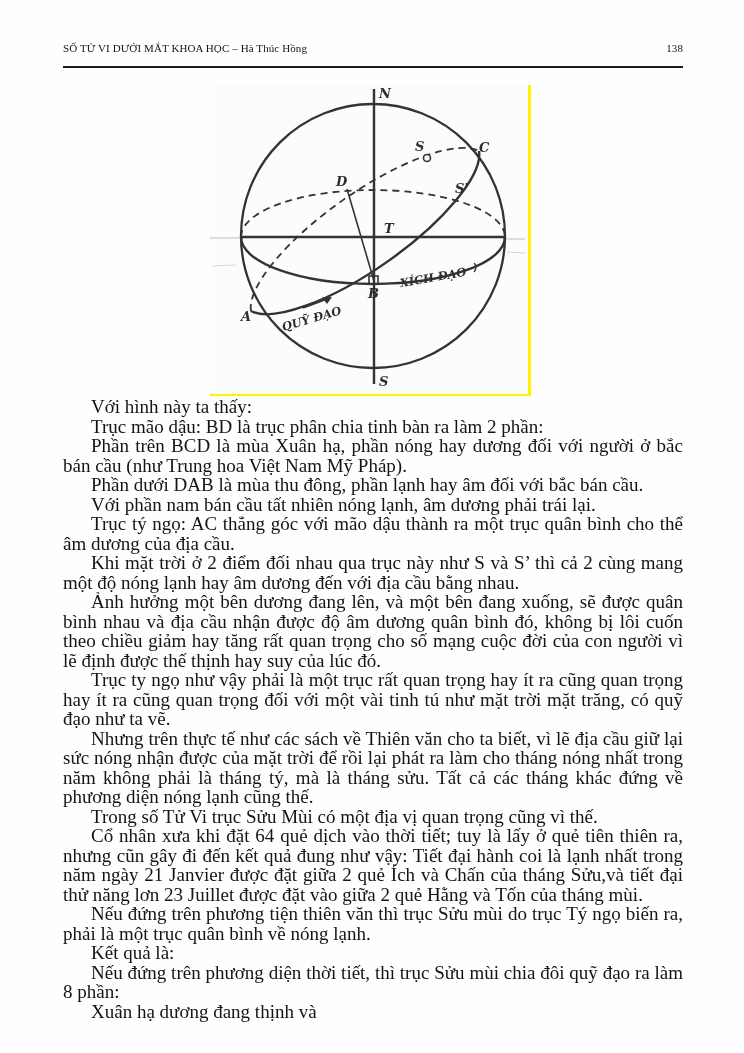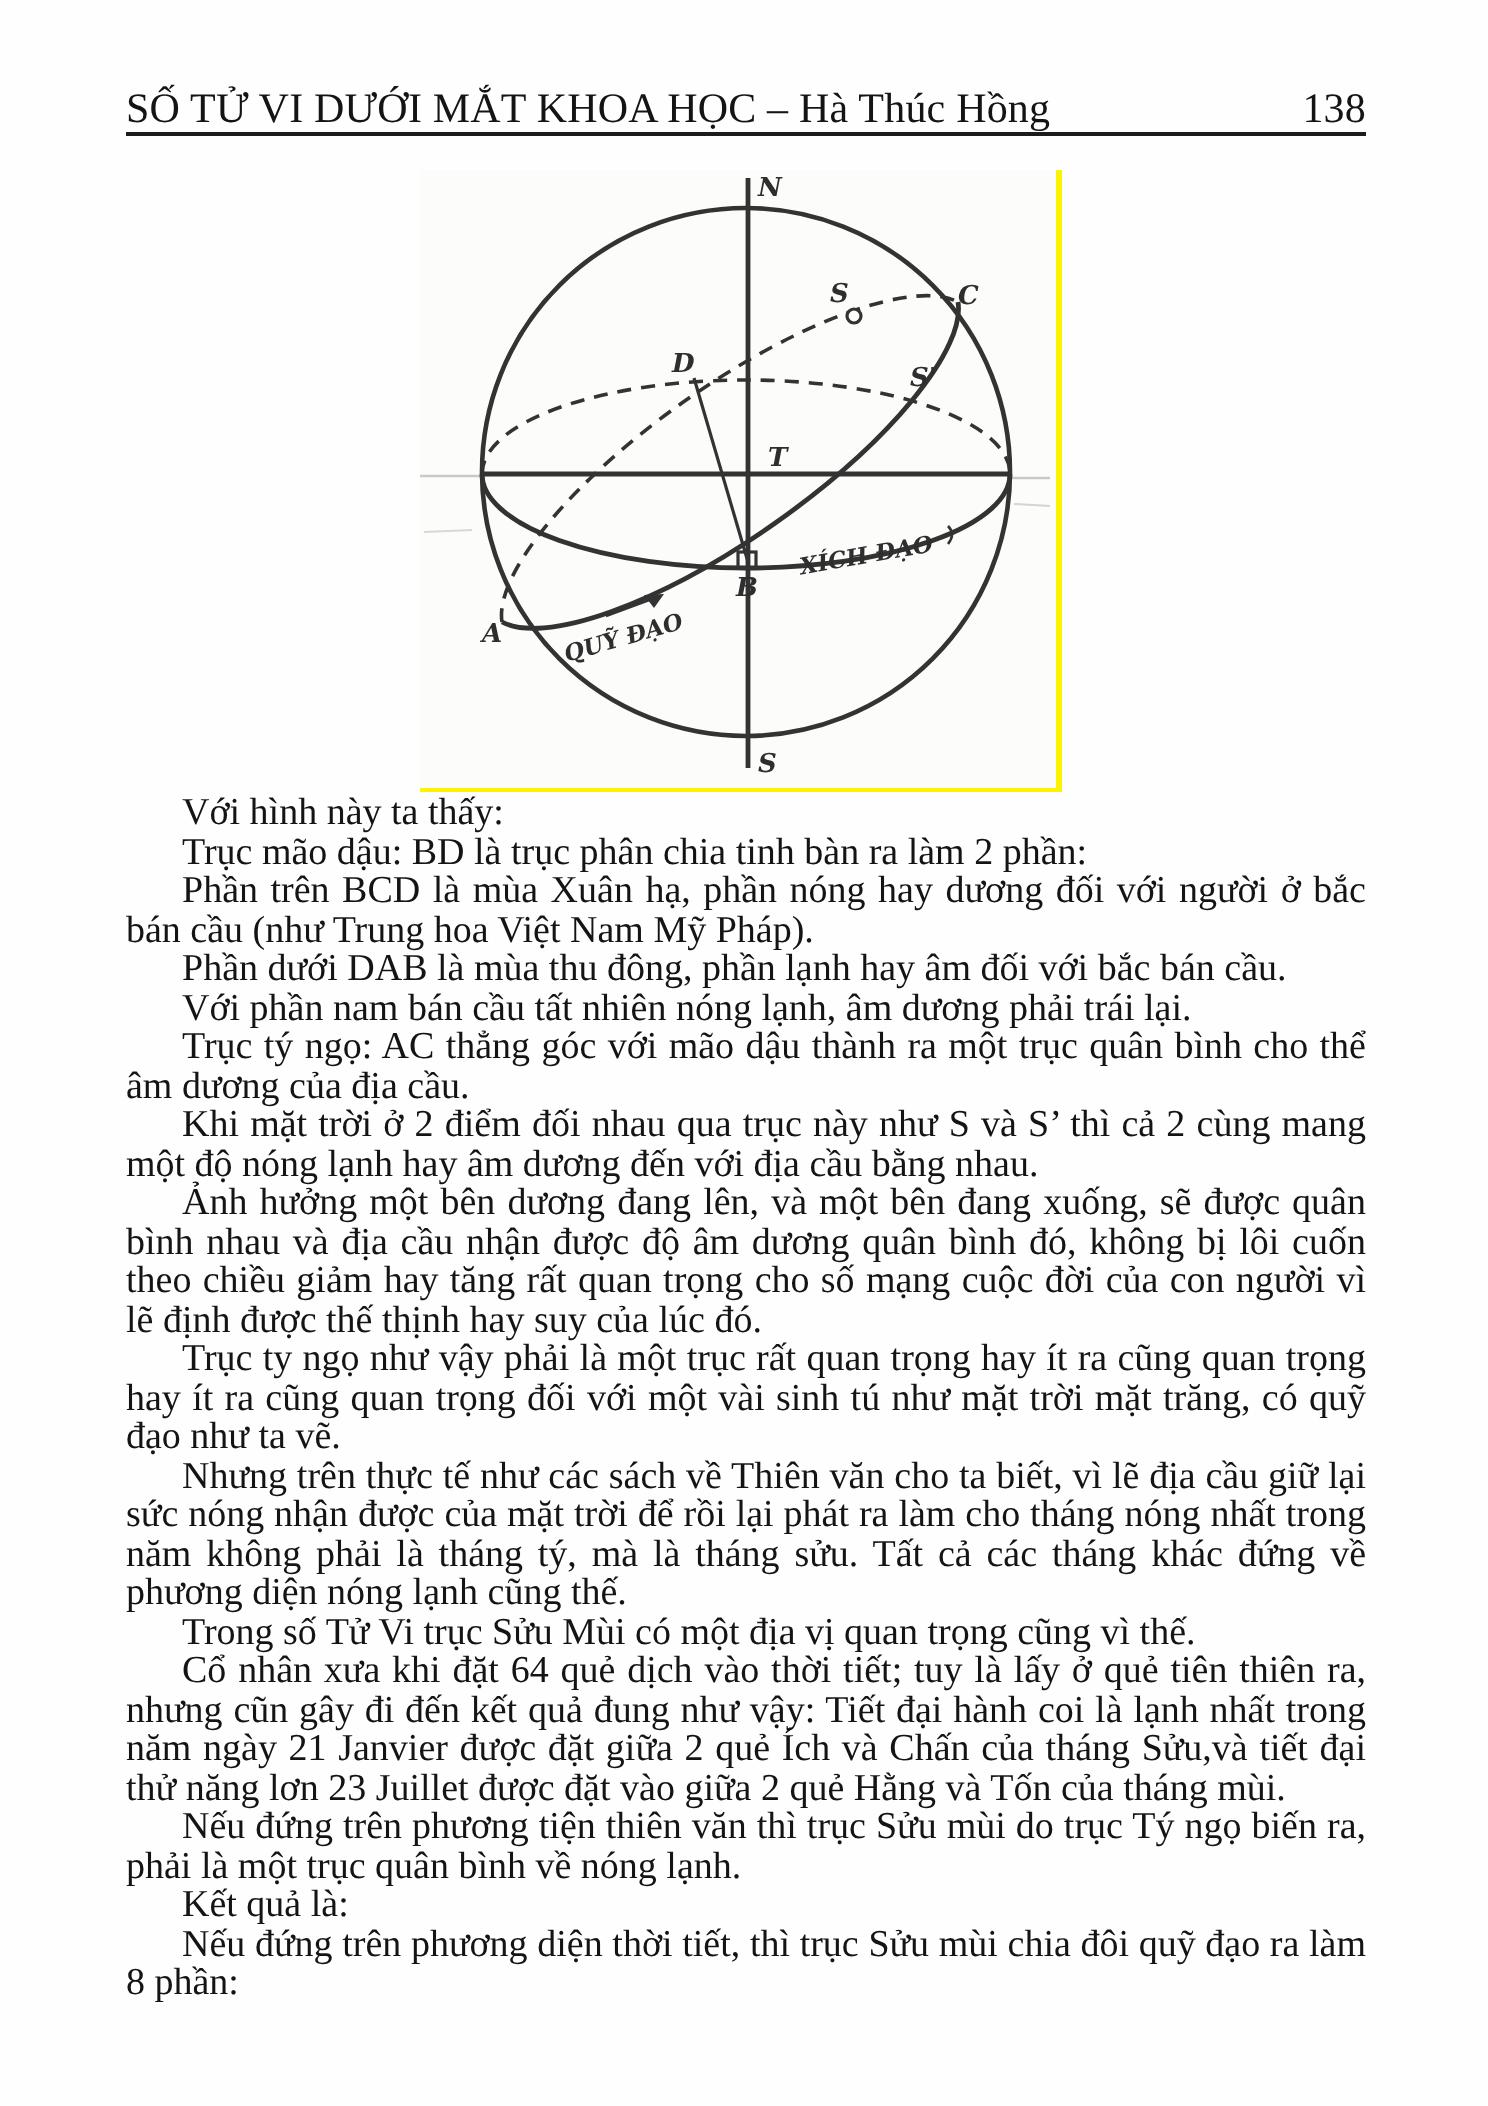--- a/index.html
+++ b/index.html
@@ -4,21 +4,21 @@
 <style>
   html,body{margin:0;padding:0;}
   body{
     width:744px;height:1053px;background:#fefefe;position:relative;
     font-family:"Liberation Serif", serif;color:#141414;overflow:hidden;
   }
   .page{position:absolute;inset:0;}
   .header{
     position:absolute;left:63px;top:42px;width:620px;
     display:flex;justify-content:space-between;align-items:baseline;
-    font-size:21px;letter-spacing:.1px;white-space:nowrap;
+    font-size:11px;letter-spacing:.1px;white-space:nowrap;
   }
   .header .title{font-weight:400;}
   .header .pagenum{font-weight:400;text-align:right;}
   .rule{position:absolute;left:63px;top:66px;width:620px;height:2px;background:#1c1c1c;}
   .figure{
     position:absolute;left:210px;top:85px;width:318px;height:309px;
     background:#fcfcfa;
     border-right:3px solid #fdf200;border-bottom:2px solid #fdf200;
   }
   .figure svg{display:block;}
@@ -91,22 +91,23 @@
 
   <div class="body-text">
     <p>Với hình này ta thấy:</p>
     <p>Trục mão dậu: BD là trục phân chia tinh bàn ra làm 2 phần:</p>
     <p>Phần trên BCD là mùa Xuân hạ, phần nóng hay dương đối với người ở bắc bán cầu (như Trung hoa Việt Nam Mỹ Pháp).</p>
     <p>Phần dưới DAB là mùa thu đông, phần lạnh hay âm đối với bắc bán cầu.</p>
     <p>Với phần nam bán cầu tất nhiên nóng lạnh, âm dương phải trái lại.</p>
     <p>Trục tý ngọ: AC thẳng góc với mão dậu thành ra một trục quân bình cho thể âm dương của địa cầu.</p>
     <p>Khi mặt trời ở 2 điểm đối nhau qua trục này như S và S’ thì cả 2 cùng mang một độ nóng lạnh hay âm dương đến với địa cầu bằng nhau.</p>
     <p>Ảnh hưởng một bên dương đang lên, và một bên đang xuống, sẽ được quân bình nhau và địa cầu nhận được độ âm dương quân bình đó, không bị lôi cuốn theo chiều giảm hay tăng rất quan trọng cho số mạng cuộc đời của con người vì lẽ định được thế thịnh hay suy của lúc đó.</p>
-    <p>Trục ty ngọ như vậy phải là một trục rất quan trọng hay ít ra cũng quan trọng hay ít ra cũng quan trọng đối với một vài sinh tú như mặt trời mặt trăng, có quỹ đạo như ta vẽ.</p>
+    <p>Trục ty ngọ như vậy phải là một trục rất quan trọng hay ít ra cũng quan trọng hay ít ra cũng quan trọng đối với một vài tinh tú như mặt trời mặt trăng, có quỹ đạo như ta vẽ.</p>
     <p>Nhưng trên thực tế như các sách về Thiên văn cho ta biết, vì lẽ địa cầu giữ lại sức nóng nhận được của mặt trời để rồi lại phát ra làm cho tháng nóng nhất trong năm không phải là tháng tý, mà là tháng sửu. Tất cả các tháng khác đứng về phương diện nóng lạnh cũng thế.</p>
     <p>Trong số Tử Vi trục Sửu Mùi có một địa vị quan trọng cũng vì thế.</p>
     <p>Cổ nhân xưa khi đặt 64 quẻ dịch vào thời tiết; tuy là lấy ở quẻ tiên thiên ra, nhưng cũn gây đi đến kết quả đung như vậy: Tiết đại hành coi là lạnh nhất trong năm ngày 21 Janvier được đặt giữa 2 quẻ Ích và Chấn của tháng Sửu,và tiết đại thử năng lơn 23 Juillet được đặt vào giữa 2 quẻ Hằng và Tốn của tháng mùi.</p>
     <p>Nếu đứng trên phương tiện thiên văn thì trục Sửu mùi do trục Tý ngọ biến ra, phải là một trục quân bình về nóng lạnh.</p>
     <p>Kết quả là:</p>
     <p>Nếu đứng trên phương diện thời tiết, thì trục Sửu mùi chia đôi quỹ đạo ra làm 8 phần:</p>
+    <p>Xuân hạ dương đang thịnh và</p>
   </div>
 
 </div>
 
 </body></html>

